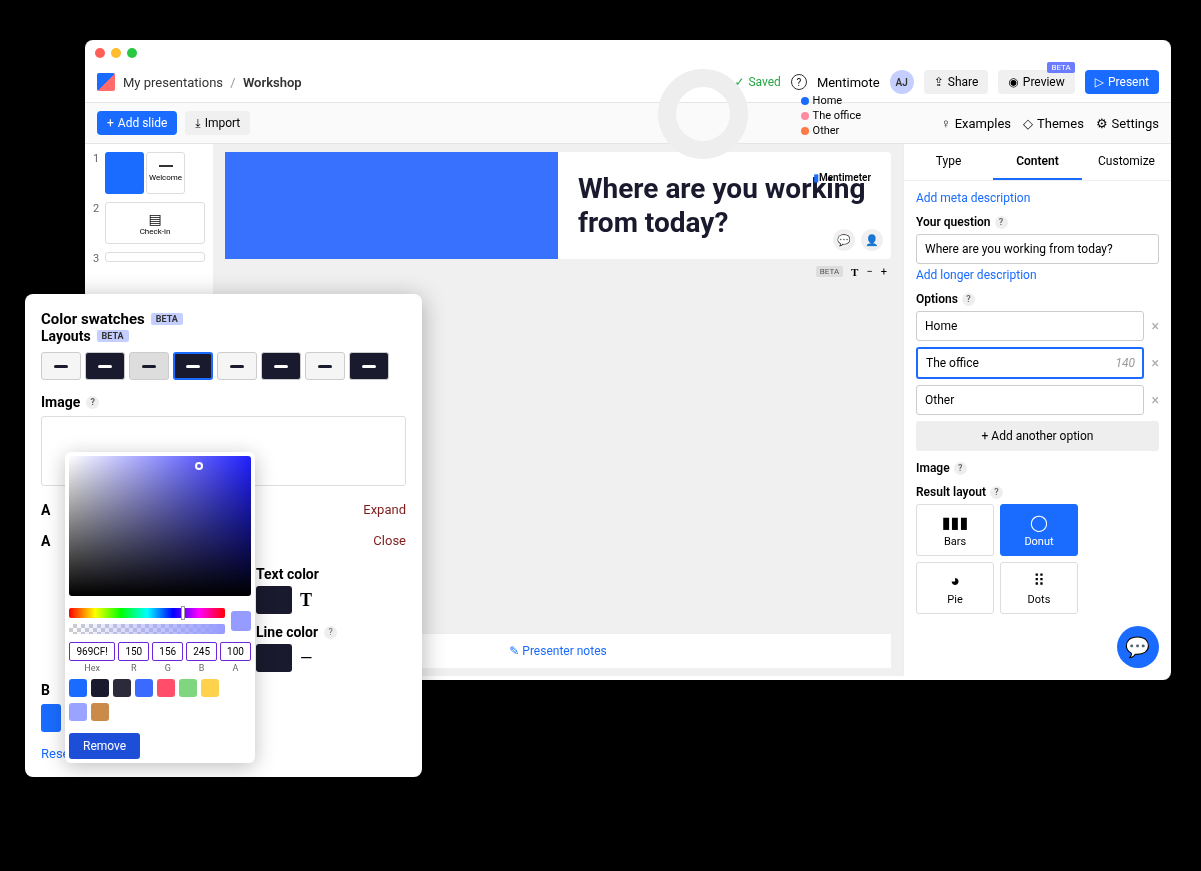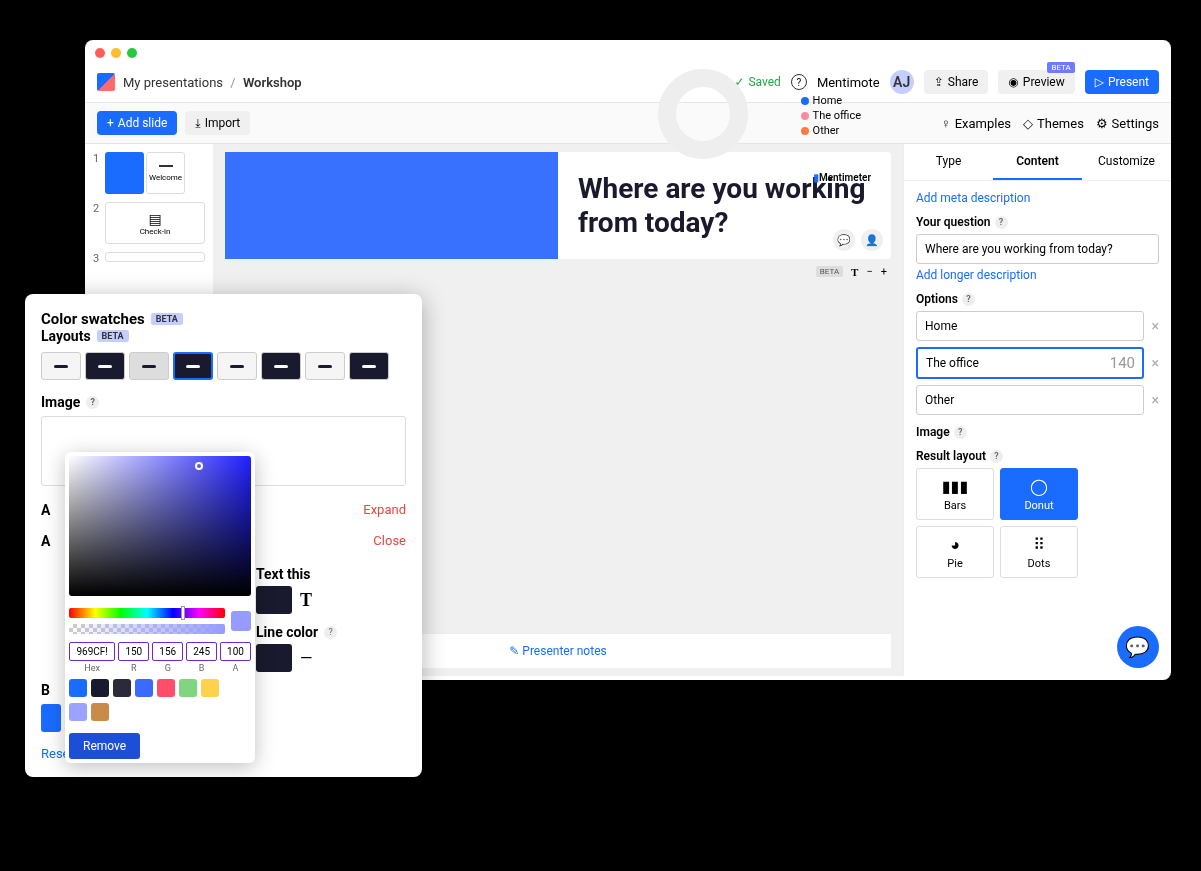--- a/index.html
+++ b/index.html
@@ -12,21 +12,21 @@
 .wc.green { background: #28c840; }
 .topbar { display: flex; align-items: center; padding: 4px 12px 8px; border-bottom: 1px solid #e5e5e5; }
 .logo { width: 18px; height: 18px; background: linear-gradient(135deg, #196cff 50%, #ff6b6b 50%); border-radius: 2px; margin-right: 8px; }
 .breadcrumb { font-size: 13px; color: #333; }
 .breadcrumb .sep { color: #999; margin: 0 4px; }
 .breadcrumb .strong { font-weight: 600; }
 .topbar-right { margin-left: auto; display: flex; align-items: center; gap: 10px; }
 .saved { color: #28a745; font-size: 12px; display: flex; align-items: center; gap: 4px; }
 .help-ic { width: 16px; height: 16px; border: 1.5px solid #333; border-radius: 50%; display: flex; align-items: center; justify-content: center; font-size: 10px; }
 .mentimote { font-size: 13px; }
-.avatar { width: 24px; height: 24px; border-radius: 50%; background: #c5cfff; color: #333; font-size: 14px; font-weight: 600; display: flex; align-items: center; justify-content: center; }
+.avatar { width: 24px; height: 24px; border-radius: 50%; background: #c5cfff; color: #333; font-size: 10px; font-weight: 600; display: flex; align-items: center; justify-content: center; }
 .btn { padding: 5px 10px; border-radius: 4px; font-size: 12px; cursor: pointer; background: #f0f0f0; border: none; display: inline-flex; align-items: center; gap: 4px; }
 .btn.primary { background: #196cff; color: #fff; }
 .badge-beta { background: #6b7cff; color: #fff; font-size: 8px; padding: 1px 4px; border-radius: 2px; position: absolute; top: -8px; right: 0; }
 .btn-wrap { position: relative; }
 .toolbar { display: flex; align-items: center; padding: 8px 12px; border-bottom: 1px solid #e5e5e5; background: #fafafa; }
 .toolbar-right { margin-left: auto; display: flex; gap: 12px; font-size: 13px; }
 .tlink { display: flex; align-items: center; gap: 4px; cursor: pointer; }
 .main { display: flex; height: calc(100% - 108px); }
 .slides-panel { width: 128px; padding: 8px; overflow-y: auto; }
 .slide-item { display: flex; margin-bottom: 8px; }
@@ -56,21 +56,21 @@
 .tab { flex: 1; text-align: center; padding: 10px; font-size: 12px; cursor: pointer; }
 .tab.active { border-bottom: 2px solid #196cff; font-weight: 600; }
 .panel-body { padding: 10px 12px; }
 .link-text { color: #196cff; font-size: 12px; cursor: pointer; }
 .field-label { font-size: 12px; font-weight: 600; margin: 10px 0 5px; display: flex; align-items: center; gap: 4px; }
 .qmark { width: 13px; height: 13px; background: #eee; border-radius: 50%; font-size: 9px; display: flex; align-items: center; justify-content: center; color: #666; }
 .text-input { width: 100%; padding: 7px 8px; border: 1px solid #ccc; border-radius: 3px; font-size: 12px; }
 .option-row { display: flex; align-items: center; gap: 6px; margin-bottom: 6px; }
 .option-row input { flex: 1; }
 .option-row.focused input { border: 2px solid #196cff; }
-.char-count { position: absolute; right: 8px; font-size: 15px; color: #999; }
+.char-count { position: absolute; right: 8px; font-size: 12px; color: #999; font-style: italic; }
 .option-row { position: relative; }
 .remove-x { color: #aaa; cursor: pointer; font-size: 14px; margin-left: 2px; }
 .add-option-btn { width: 100%; padding: 8px; background: #eee; border: none; border-radius: 3px; font-size: 12px; cursor: pointer; }
 .image-drop { border: 1px solid #ddd; border-radius: 3px; padding: 12px; display: flex; align-items: center; gap: 10px; }
 .image-placeholder { width: 36px; height: 36px; background: #eee; }
 .image-text { font-size: 10px; }
 .image-sub { font-size: 8px; color: #999; }
 .layout-grid { display: flex; flex-wrap: wrap; gap: 6px; }
 .layout-opt { width: 78px; height: 52px; border: 1px solid #ddd; border-radius: 3px; display: flex; flex-direction: column; align-items: center; justify-content: center; font-size: 11px; cursor: pointer; gap: 3px; }
 .layout-opt.selected { background: #196cff; color: #fff; border-color: #196cff; }
@@ -83,21 +83,21 @@
 .badge-beta-inline { background: #c5cfff; color: #333; font-size: 9px; padding: 1px 5px; border-radius: 2px; }
 .cp-sub { font-size: 12px; color: #666; margin: 6px 0 14px; }
 .cp-section-title { font-size: 14px; font-weight: 700; display: flex; align-items: center; gap: 6px; margin-bottom: 8px; }
 .layout-thumbs { display: flex; gap: 4px; margin-bottom: 14px; }
 .lt { width: 40px; height: 28px; border: 1px solid #ccc; border-radius: 3px; background: #f5f5f5; display: flex; align-items: center; justify-content: center; }
 .lt.dark { background: #1a1a2e; }
 .lt.sel { border: 2px solid #196cff; }
 .lt-bar { width: 14px; height: 3px; background: #1a1a2e; border-radius: 2px; }
 .lt.dark .lt-bar { background: #fff; }
 .cp-image-label { font-size: 14px; font-weight: 700; display: flex; align-items: center; gap: 6px; margin-bottom: 6px; }
-.cp-row-link { color: #ef4444; font-size: 13px; text-align: center; margin: 8px 0; cursor: pointer; }
+.cp-row-link { color: #7f1d1d; font-size: 13px; text-align: center; margin: 8px 0; cursor: pointer; }
 .cp-text-color { display: flex; align-items: center; gap: 10px; margin: 10px 0; }
 .cp-text-label { font-size: 14px; font-weight: 700; }
 .color-chip { width: 36px; height: 28px; border-radius: 3px; background: #1a1a2e; }
 .cp-bars { display: flex; gap: 4px; margin-top: 6px; align-items: center; }
 .bar-sw { width: 20px; height: 28px; border-radius: 3px; }
 .add-sw { font-size: 20px; color: #196cff; cursor: pointer; }
 .reset-link { color: #196cff; font-size: 13px; margin-top: 14px; cursor: pointer; }
 
 
 .picker { position: absolute; top: 452px; left: 65px; width: 190px; background: #fff; border-radius: 6px; box-shadow: 0 4px 20px rgba(0,0,0,0.25); padding: 4px; z-index: 10; }
@@ -273,20 +273,21 @@
           </div>
         <div class="option-row focused">
             <input class="text-input" value="The office" style="">
             <span class="char-count" style="right:24px">140</span>
             <span class="remove-x">×</span>
           </div>
         <div class="option-row">
             <input class="text-input" value="Other" style="">
             <span class="remove-x">×</span>
           </div>
+        <button class="add-option-btn">+ Add another option</button>
         <div class="field-label">
             <span>Image</span>
             <span class="qmark">?</span>
           </div>
         <div class="field-label">
             <span>Result layout</span>
             <span class="qmark">?</span>
           </div>
         <div class="layout-grid">
           <div class="layout-opt">
@@ -359,21 +360,21 @@
   <div style="display:flex;justify-content:space-between;align-items:center">
     <span class="partial-label">A</span>
     <span class="cp-row-link">Expand</span>
   </div>
   <div style="display:flex;justify-content:space-between;align-items:center">
     <span class="partial-label">A</span>
     <span class="cp-row-link">Close</span>
   </div>
   <div class="cp-text-color" style="margin-left:215px">
     <div>
-      <div class="cp-text-label">Text this</div>
+      <div class="cp-text-label">Text color</div>
       <div style="display:flex;gap:8px;align-items:center;margin-top:4px">
         <div class="color-chip"></div>
         <span style="font-family:serif;font-size:18px;font-weight:bold">T</span>
       </div>
     </div>
   </div>
   <div style="margin-left:215px">
     <div style="display:flex;gap:6px;align-items:center">
         <span class="cp-text-label">Line color</span>
         <span class="qmark">?</span>

